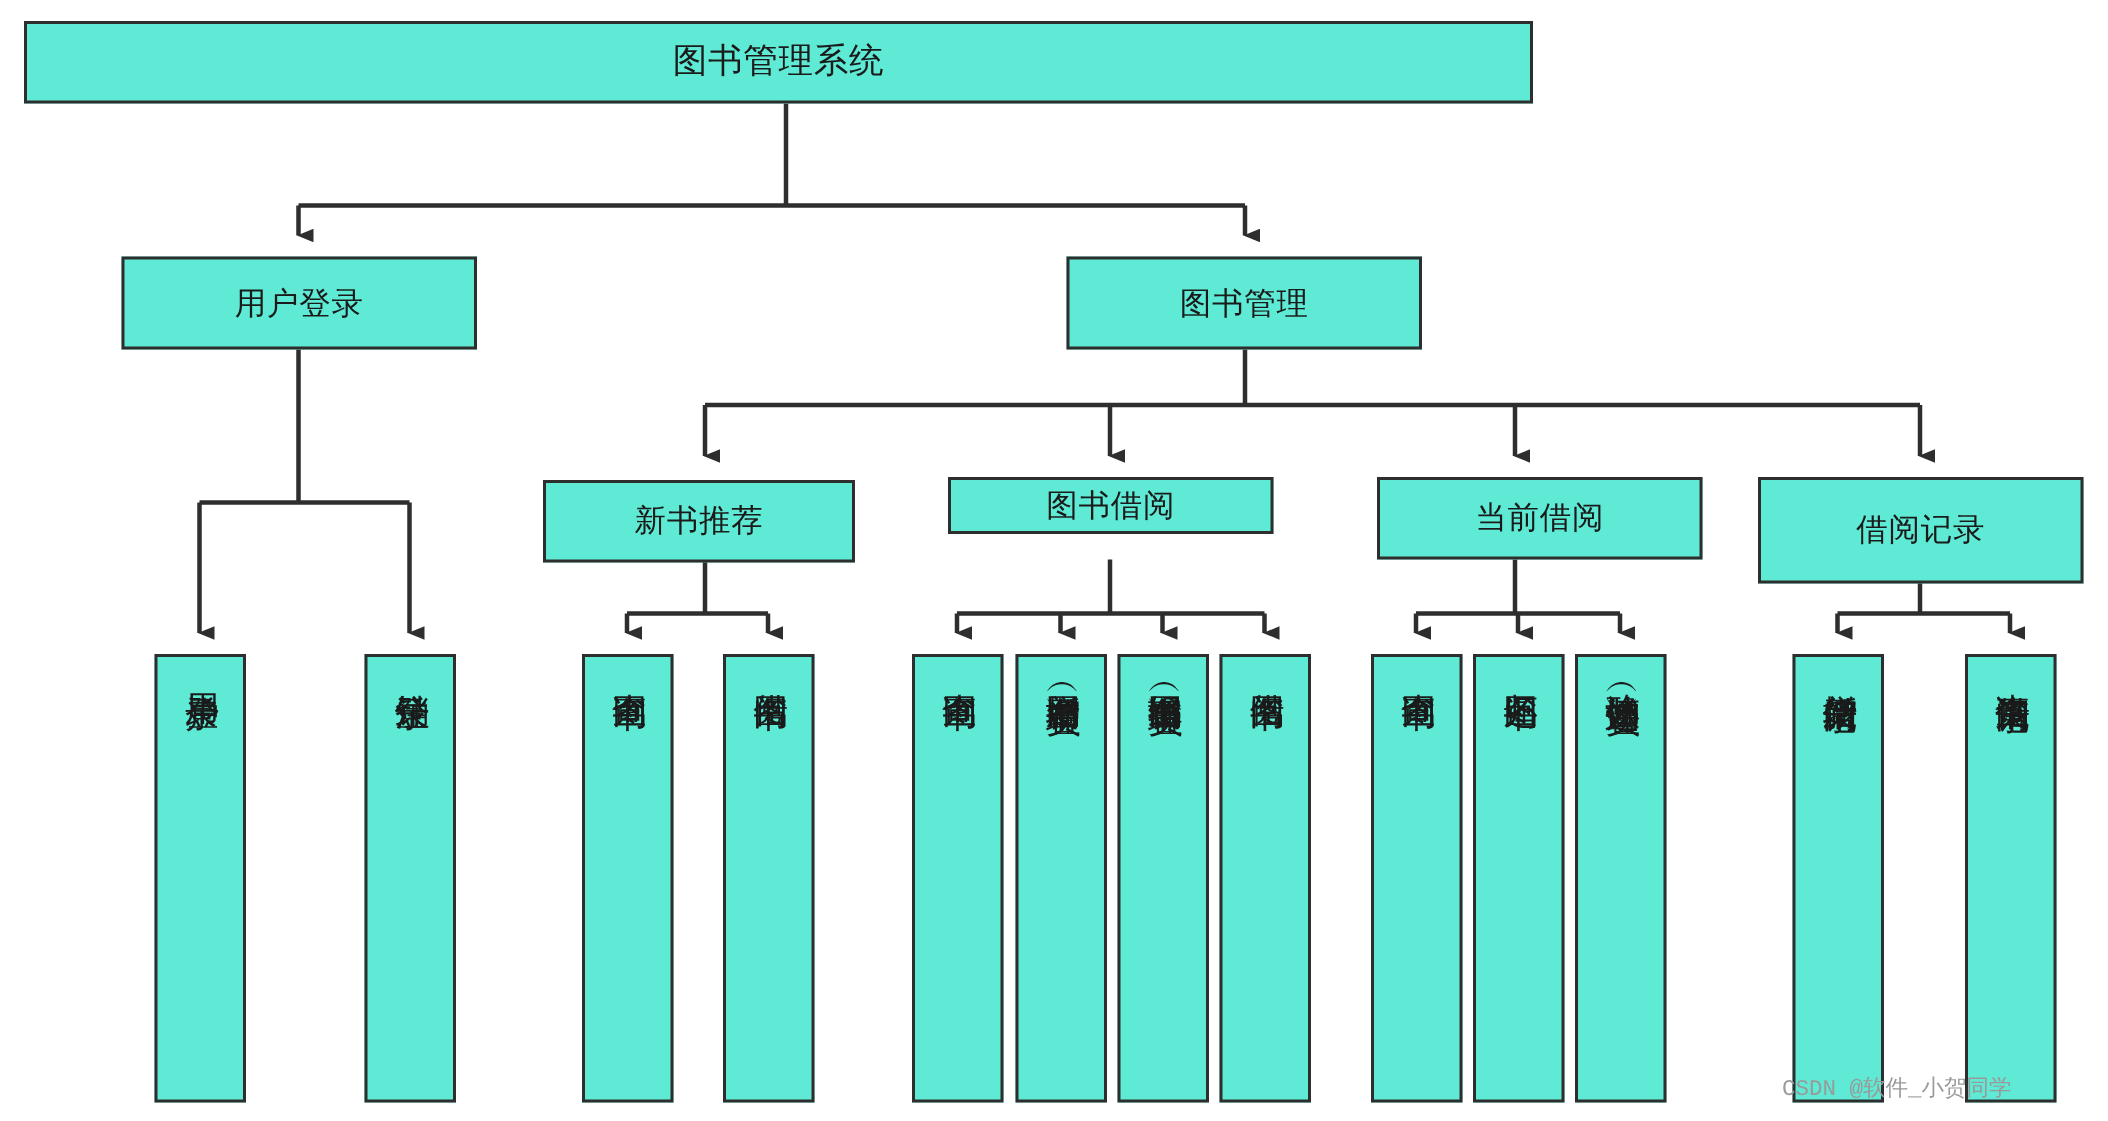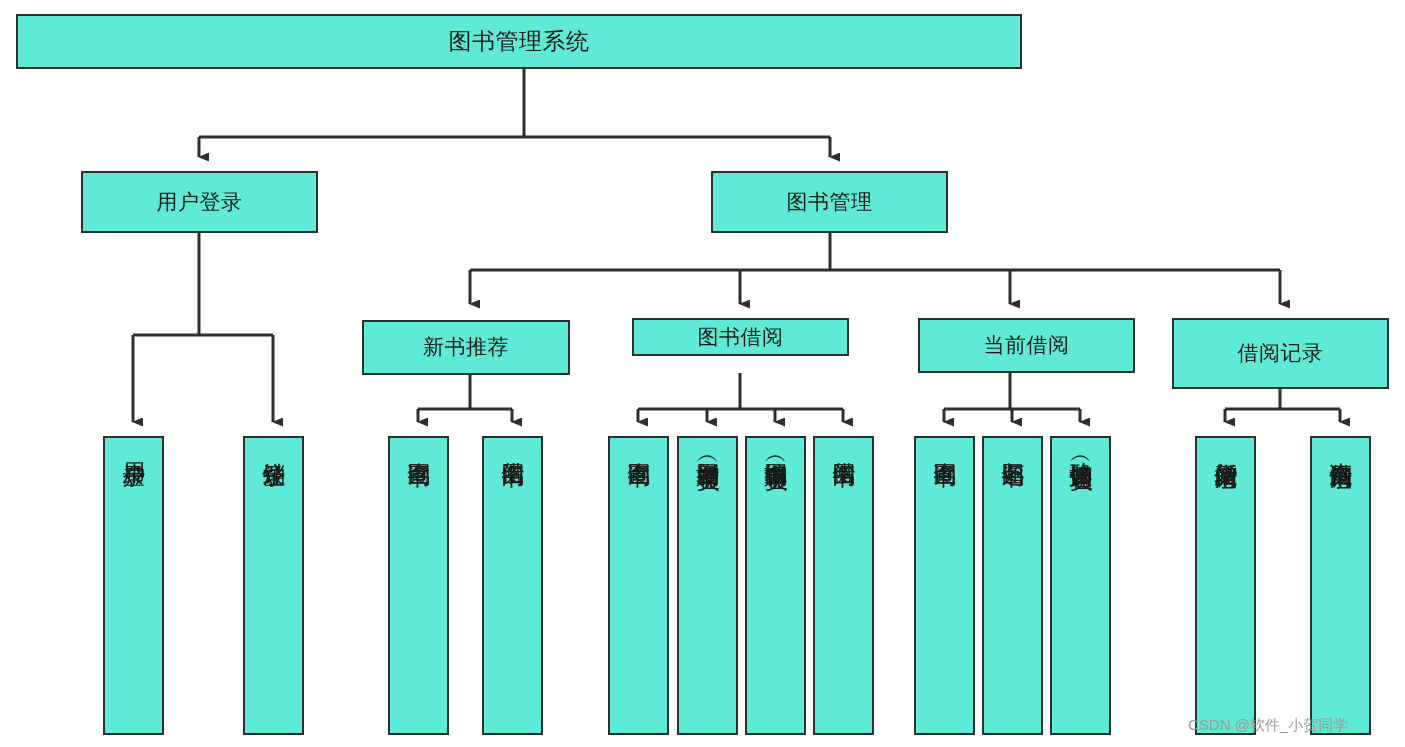--- a/index.html
+++ b/index.html
@@ -60,21 +60,21 @@
     font-size: 23px;
   }
   #watermark {
     position: absolute;
     left: 1188px;
     top: 716px;
     font-size: 15px;
     color: #9a9a9a;
     white-space: nowrap;
     z-index: 5;
-    font-family: Liberation Sans, sans-serif;
+    font-family: Liberation Mono, monospace;
   }
 </style>
 </head>
 <body>
 
 <div id="diagram-root">
 
   <svg id="edge-layer" viewBox="0 0 1405 747" xmlns="http://www.w3.org/2000/svg">
     <defs>
       <marker id="arrowhead" markerWidth="9" markerHeight="11" refX="4.5" refY="10" orient="auto" markerUnits="userSpaceOnUse">

